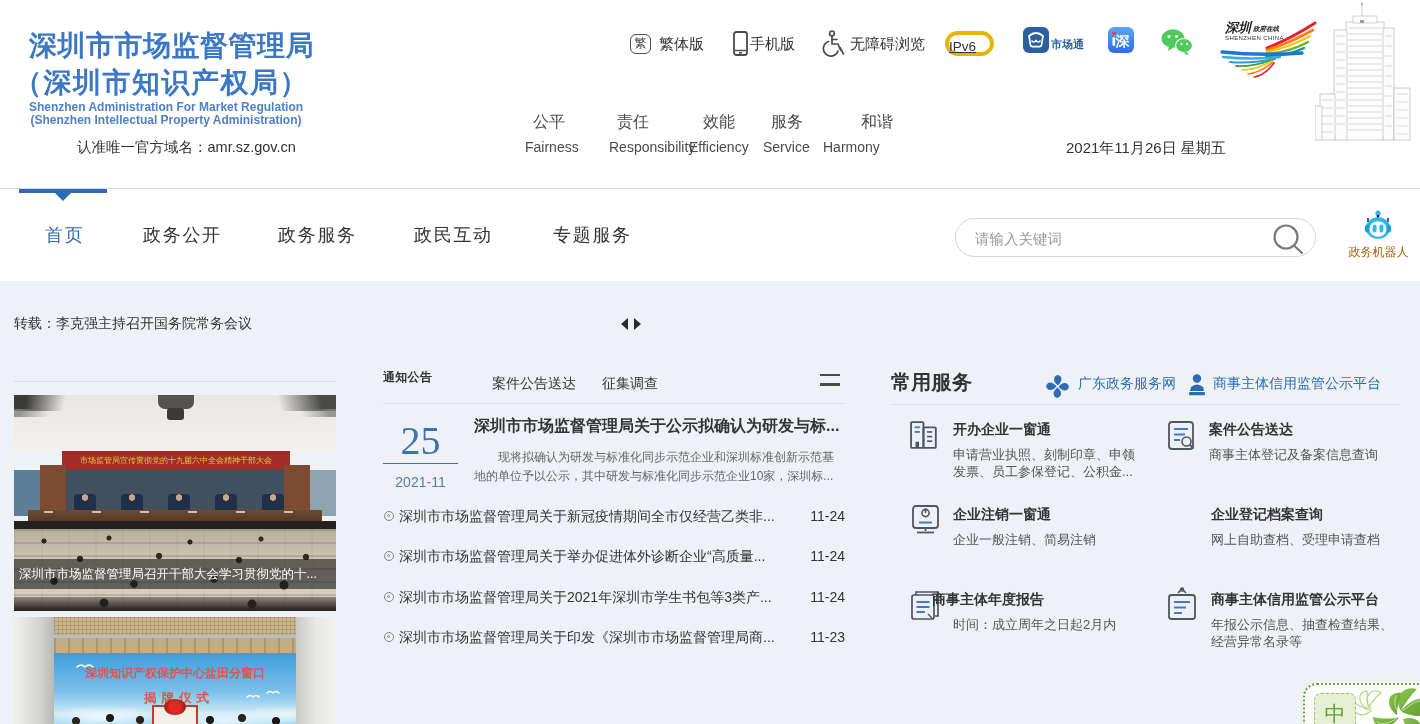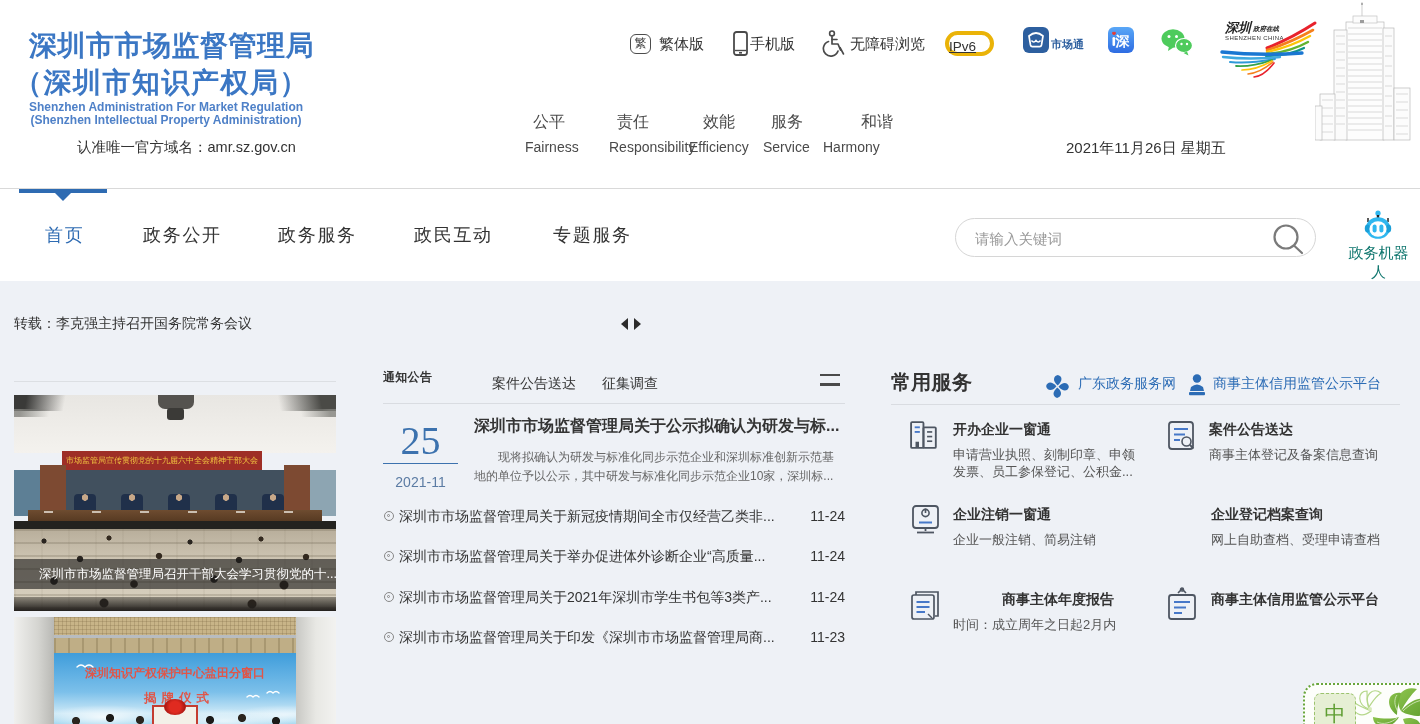--- a/index.html
+++ b/index.html
@@ -26,21 +26,21 @@
 .date { position:absolute; left:1066px; top:139px; font-size:15px; color:#333; }
 
 
 #nav { position:absolute; left:0; top:188px; width:1420px; height:93px; background:#fff; border-top:1px solid #d9d9d9; }
 .nav-bar { position:absolute; left:19px; top:0px; width:88px; height:4px; background:#2e6bb2; }
 .nav-tri { position:absolute; left:55px; top:4px; width:0; height:0; border-left:8px solid transparent; border-right:8px solid transparent; border-top:8px solid #2e6bb2; }
 .nav-item { position:absolute; top:34px; font-size:18px; letter-spacing:1.7px; color:#333; }
 .nav-item.on { color:#2e6bb2; }
 .search { position:absolute; left:955px; top:29px; width:361px; height:39px; border:1px solid #d6d6d6; border-radius:20px; background:#fff; }
 .search .ph { position:absolute; left:19px; top:11px; font-size:14.5px; color:#999; }
-.robot-label { position:absolute; left:1346px; top:54.5px; width:65px; text-align:center; font-size:15px; color:#0f766e; }
+.robot-label { position:absolute; left:1346px; top:54.5px; width:65px; text-align:center; font-size:12px; color:#a16207; }
 
 
 #main { position:absolute; left:0; top:281px; width:1420px; height:443px; background:#eef1f6; }
 .ticker { position:absolute; left:14px; top:34px; font-size:14px; color:#333; }
 
 
 .mhead { position:absolute; left:383px; top:88px; font-size:12px; font-weight:bold; color:#333; letter-spacing:0.3px; }
 .tab { position:absolute; top:93.5px; font-size:14px; color:#333; }
 .burger { position:absolute; left:820px; top:92.5px; width:20px; }
 .burger i { display:block; height:2.5px; background:#4a4a4a; margin-bottom:7px; }
@@ -267,21 +267,21 @@
   <div class="abs" style="left:14px; top:100px; width:322px; height:1px; background:#dcdfe3;"></div>
   <div class="abs" style="left:14px; top:114px; width:322px; height:216px; overflow:hidden;">
 
     <div class="abs" style="left:0;top:0;width:322px;height:58px;background:linear-gradient(#e8e6e2,#f4f2ee);"></div>
     <div class="abs" style="left:0;top:0;width:322px;height:16px;background:linear-gradient(100deg,#3a3a38 4%,transparent 16%),linear-gradient(-100deg,#4a4a46 5%,transparent 18%);"></div>
     <div class="abs" style="left:0;top:14px;width:322px;height:8px;background:linear-gradient(95deg,rgba(130,130,125,.8) 2%,transparent 11%),linear-gradient(-95deg,rgba(130,130,125,.8) 2%,transparent 11%);"></div>
 
     <div class="abs" style="left:144px;top:0;width:36px;height:14px;background:#55534f;border-radius:0 0 7px 7px;"></div>
     <div class="abs" style="left:153px;top:13px;width:17px;height:12px;background:#3b3a37;border-radius:3px;"></div>
 
-    <div class="abs" style="left:48px;top:56px;width:200px;height:19px;background:#9e2e26;color:#f0c040;font-size:8px;line-height:19px;text-align:center;white-space:nowrap;overflow:hidden;">市场监管局宣传贯彻党的十九届六中全会精神干部大会</div>
+    <div class="abs" style="left:48px;top:56px;width:228px;height:19px;background:#9e2e26;color:#f0c040;font-size:8px;line-height:19px;text-align:center;white-space:nowrap;overflow:hidden;">市场监管局宣传贯彻党的十九届六中全会精神干部大会</div>
 
     <div class="abs" style="left:0;top:75px;width:322px;height:46px;background:#41505e;"></div>
     <div class="abs" style="left:0;top:75px;width:26px;height:46px;background:#5d7f95;"></div>
     <div class="abs" style="left:296px;top:75px;width:26px;height:46px;background:#8da5b2;"></div>
     <div class="abs" style="left:26px;top:70px;width:26px;height:51px;background:#7d4a32;"></div>
     <div class="abs" style="left:270px;top:70px;width:26px;height:51px;background:#7d4a32;"></div>
 
     <div class="abs" style="left:52px;top:99px;width:218px;height:16px;">
       <div class="abs" style="left:8px;top:0;width:22px;height:16px;background:radial-gradient(circle at 50% 22%, #c8a888 3px, #20304a 3.5px);border-radius:4px 4px 0 0;"></div>
       <div class="abs" style="left:55px;top:0;width:22px;height:16px;background:radial-gradient(circle at 50% 22%, #c8a888 3px, #20304a 3.5px);border-radius:4px 4px 0 0;"></div>
@@ -307,21 +307,21 @@
       radial-gradient(circle 5px at 292px 28px,#33291f 55%,transparent 72%),
       radial-gradient(circle 6px at 40px 52px,#2a2520 55%,transparent 72%),
       radial-gradient(circle 6px at 120px 55px,#33291f 55%,transparent 72%),
       radial-gradient(circle 6px at 200px 50px,#2a2520 55%,transparent 72%),
       radial-gradient(circle 7px at 270px 56px,#33291f 55%,transparent 72%),
       radial-gradient(circle 7px at 90px 74px,#2a2520 55%,transparent 72%),
       radial-gradient(circle 7px at 238px 75px,#33291f 55%,transparent 72%);"></div>
 
     <div class="abs" style="left:0;top:202px;width:322px;height:14px;background:linear-gradient(rgba(30,28,24,.4),#221f1c);"></div>
 
-    <div class="abs" style="left:0;top:164px;width:322px;height:30px;background:rgba(25,25,25,.6);color:#fff;font-size:12.5px;line-height:30px;padding-left:25px;white-space:nowrap;overflow:hidden;">深圳市市场监督管理局召开干部大会学习贯彻党的十...</div>
+    <div class="abs" style="left:0;top:164px;width:322px;height:30px;background:rgba(25,25,25,.6);color:#fff;font-size:12.5px;line-height:30px;padding-left:5px;white-space:nowrap;overflow:hidden;">深圳市市场监督管理局召开干部大会学习贯彻党的十...</div>
   </div>
 
   <div class="abs" style="left:14px; top:336px; width:322px; height:107px; overflow:hidden; background:#e8e8e6;">
 
     <div class="abs" style="left:40px;top:0;width:242px;height:36px;background:
       repeating-linear-gradient(90deg,rgba(110,90,55,.22) 0 1px,transparent 1px 4px),
       repeating-linear-gradient(180deg,rgba(110,90,55,.22) 0 1px,transparent 1px 4px),#c8b488;"></div>
     <div class="abs" style="left:40px;top:18px;width:242px;height:3px;background:#b8bcc0;"></div>
     <div class="abs" style="left:40px;top:21px;width:242px;height:15px;background:repeating-linear-gradient(90deg,rgba(100,85,50,.25) 0 2px,transparent 2px 14px),#bfae86;"></div>
 
@@ -467,34 +467,35 @@
   <svg class="abs" style="left:909px; top:308px;" width="33" height="33" viewBox="0 0 33 33">
     <rect x="3" y="6" width="22" height="24" rx="2" fill="none" stroke="#4e5662" stroke-width="1.7"></rect>
     <path d="M7 6 v-3 h22 v24 h-3" fill="none" stroke="#4e5662" stroke-width="1.7"></path>
     <g stroke="#4778c8" stroke-width="2">
       <line x1="7.5" y1="13" x2="20.5" y2="13"></line>
           <line x1="7.5" y1="18" x2="20.5" y2="18"></line>
           <line x1="7.5" y1="23" x2="16" y2="23"></line>
     </g>
     <path d="M19 25 l4 4" stroke="#4e5662" stroke-width="1.4"></path>
   </svg>
-  <div class="svc-t" style="left:1002px; top:309.5px;">商事主体年度报告</div>
+  <div class="svc-t" style="left:932px; top:309.5px;">商事主体年度报告</div>
   <div class="svc-d" style="left:953px; top:334.5px; width:220px;">时间：成立周年之日起2月内</div>
 
   <svg class="abs" style="left:1165px; top:306px;" width="34" height="38" viewBox="0 0 34 38">
     <path d="M13 6 l4 -4 l4 4" fill="none" stroke="#4e5662" stroke-width="1.6"></path>
     <circle cx="17" cy="2.6" r="1.6" fill="none" stroke="#4e5662" stroke-width="1.3"></circle>
     <rect x="4" y="8" width="26" height="24" rx="2.5" fill="none" stroke="#4e5662" stroke-width="1.8"></rect>
     <g stroke="#4778c8" stroke-width="2">
       <line x1="9" y1="15" x2="25" y2="15"></line>
           <line x1="9" y1="20.5" x2="21" y2="20.5"></line>
           <line x1="9" y1="26" x2="17" y2="26"></line>
     </g>
   </svg>
   <div class="svc-t" style="left:1211px; top:309.5px;">商事主体信用监管公示平台</div>
+  <div class="svc-d" style="left:1211px; top:334.5px; width:190px;">年报公示信息、抽查检查结果、经营异常名录等</div>
 
   <div class="abs" style="left:1303px; top:402px; width:130px; height:50px; border:2px dotted #69a63d; border-radius:14px 4px 0 0; background:#fdfefb; overflow:hidden;">
     <svg class="abs" style="left:40px;top:0px;" width="90" height="50" viewBox="0 0 90 50">
       <defs>
         <linearGradient id="lf" x1="0" y1="0" x2="1" y2="1">
           <stop offset="0" stop-color="#8cc34d"></stop>
               <stop offset="1" stop-color="#5f9e2e"></stop>
         </linearGradient>
       </defs>
       <g fill="none" stroke="#b5d78a" stroke-width="1.2">

